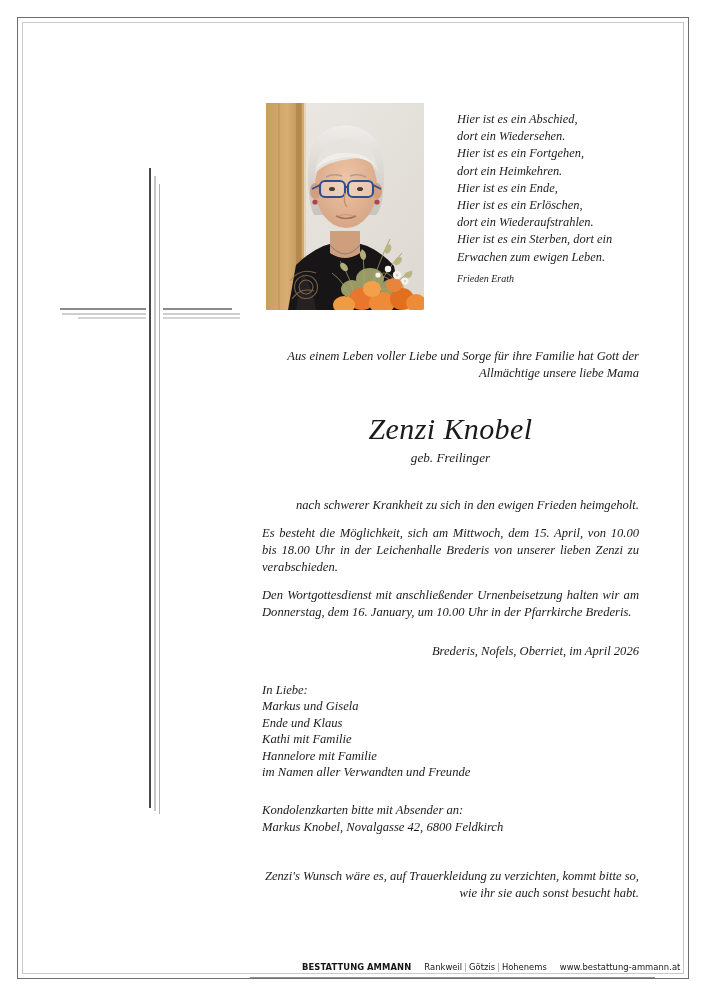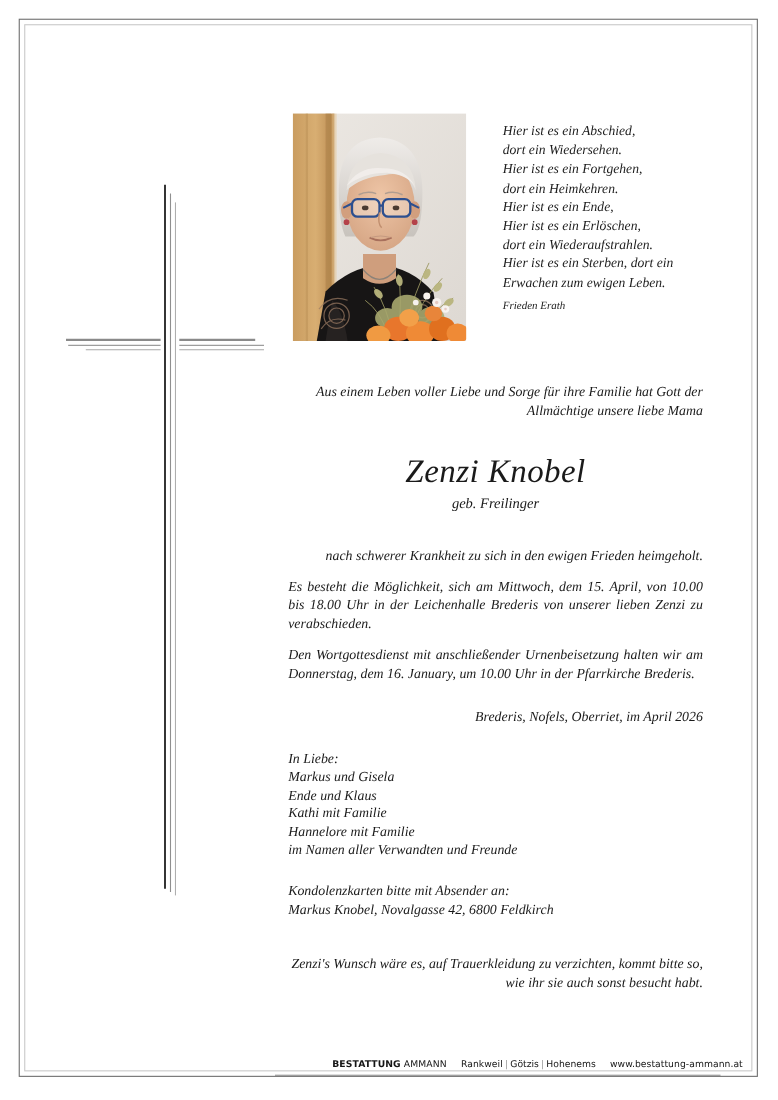--- a/index.html
+++ b/index.html
@@ -141,21 +141,21 @@
     font-family: "DejaVu Sans", "Liberation Sans", sans-serif;
     font-size: 8.4px;
     line-height: 12px;
     color: #151515;
     display: flex;
     align-items: baseline;
     white-space: nowrap;
     margin-left: 40px;
   }
   .footer .f-brand-light { font-weight: 700; letter-spacing: 0.1px; }
-  .footer .f-brand-bold { font-weight: 400; letter-spacing: 0.1px; }
+  .footer .f-brand-bold { font-weight: 700; letter-spacing: 0.1px; }
   .footer .f-towns { margin-left: 13px; letter-spacing: 0.05px; }
   .footer .f-sep { color: #9a9a9a; padding: 0 2px; }
   .footer .f-web { margin-left: 13px; letter-spacing: 0.05px; }
 
   .footer-rule {
     position: absolute;
     left: 250px;
     top: 977px;
     width: 405px;
     height: 1px;

